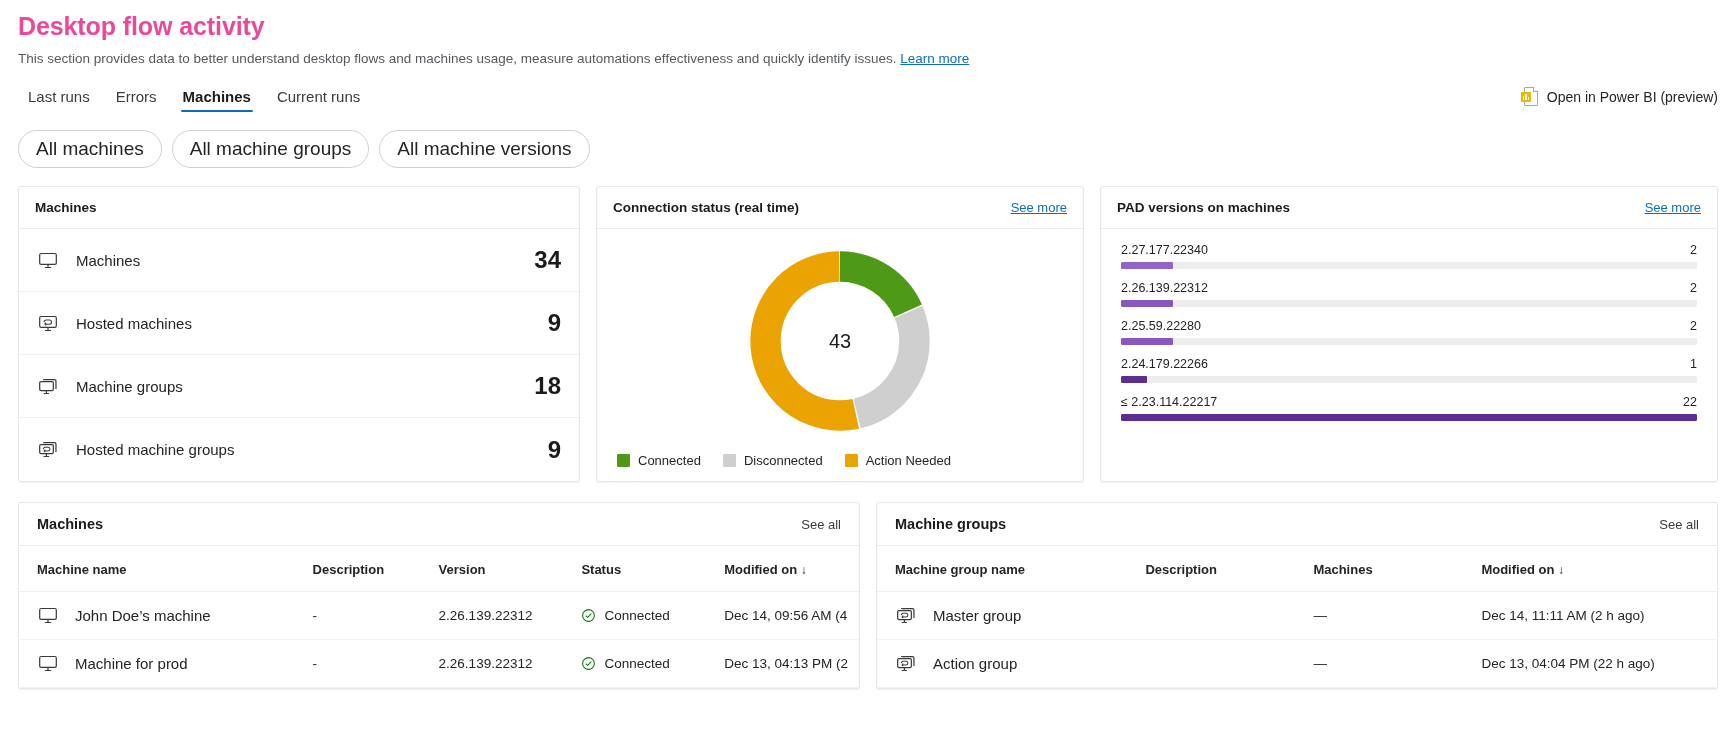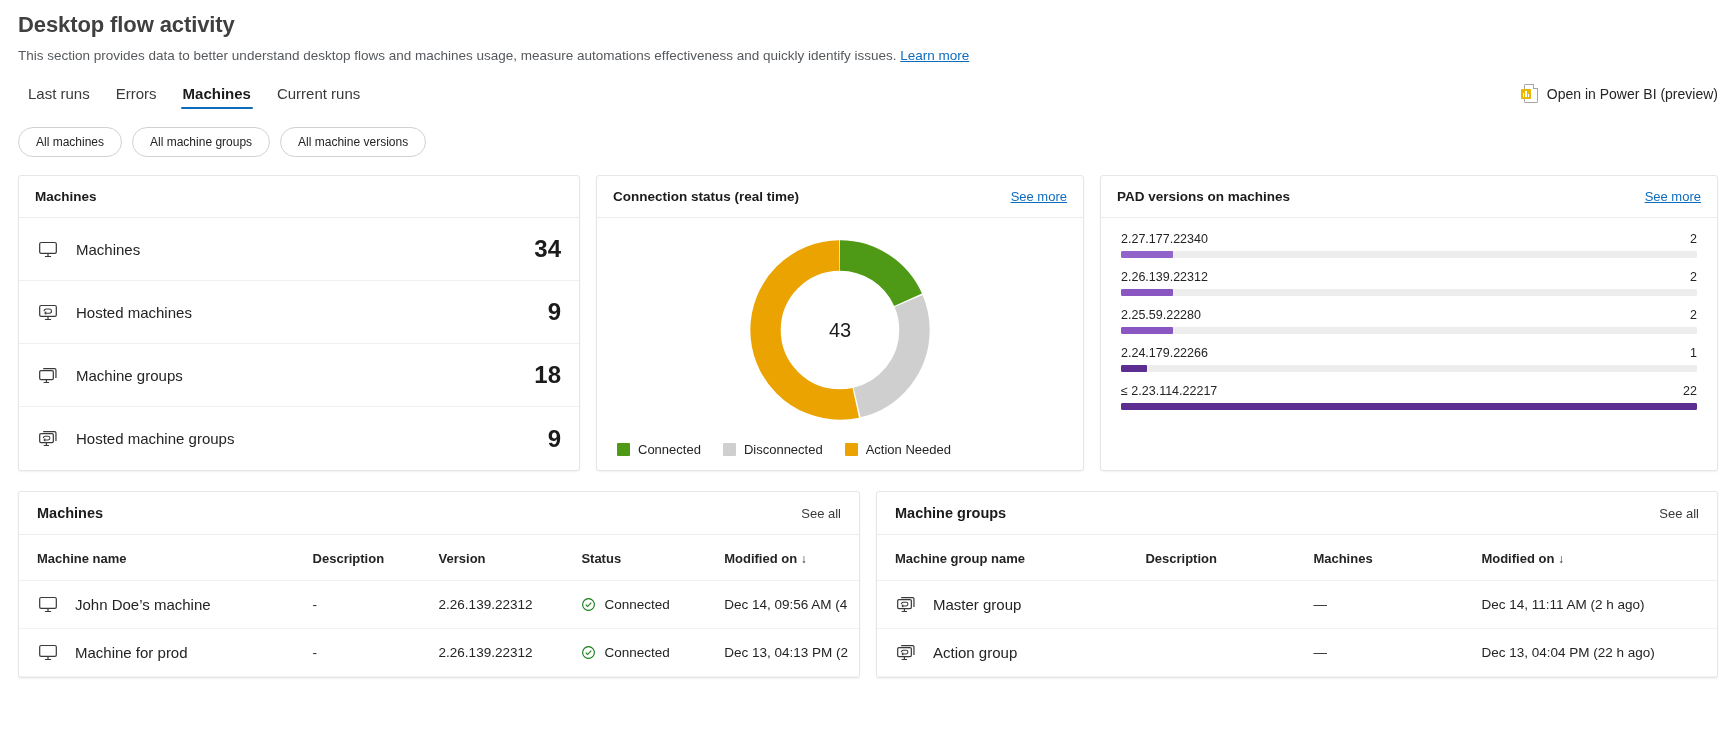--- a/index.html
+++ b/index.html
@@ -9,21 +9,21 @@
     background:#ffffff;
     font-family:"Liberation Sans", sans-serif;
     color:#242424;
     overflow:hidden;
     position:relative;
   }
 
   
   .page-header { padding:12px 18px 0 18px; }
   .page-title {
-    font-size:22px; font-weight:600; color:#404040;
+    font-size:25px; font-weight:600; color:#ec4899;
     letter-spacing:-0.1px; margin:0 0 10px 0;
   }
   .page-sub {
     font-size:13.5px; color:#55595d; margin:0 0 16px 0;
   }
   .page-sub a, .link {
     color:#0f6cbd; text-decoration:underline; cursor:pointer;
   }
 
   
@@ -60,21 +60,21 @@
     background:#e8b800; border-radius:1px;
     display:flex; align-items:flex-end; justify-content:center; gap:1px;
     padding-bottom:2px;
   }
   .pbi-icon .badge i { display:block; width:1.5px; background:#fff; }
 
   
   .pills { display:flex; gap:10px; padding:16px 18px 0 18px; }
   .pill {
     border:1px solid #d1d1d1; border-radius:999px;
-    padding:7px 17px; font-size:12px; color:#242424;
+    padding:7px 17px; font-size:19px; color:#242424;
     background:#fff; cursor:pointer; white-space:nowrap;
   }
 
   
   .row-top {
     display:flex; gap:16px; padding:18px 18px 0 18px; align-items:stretch;
   }
   .card {
     background:#fff; border:1px solid #e6e6e6; border-radius:3px;
     box-shadow:0 1px 2px rgba(0,0,0,.06);

